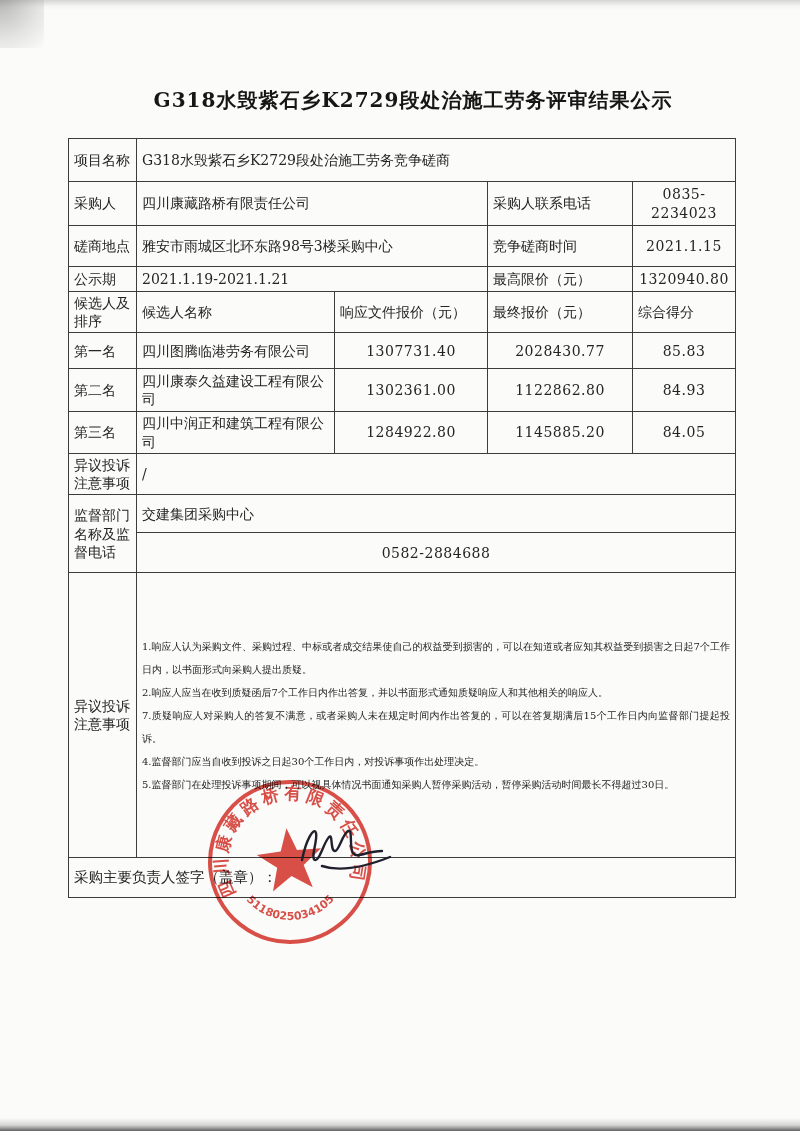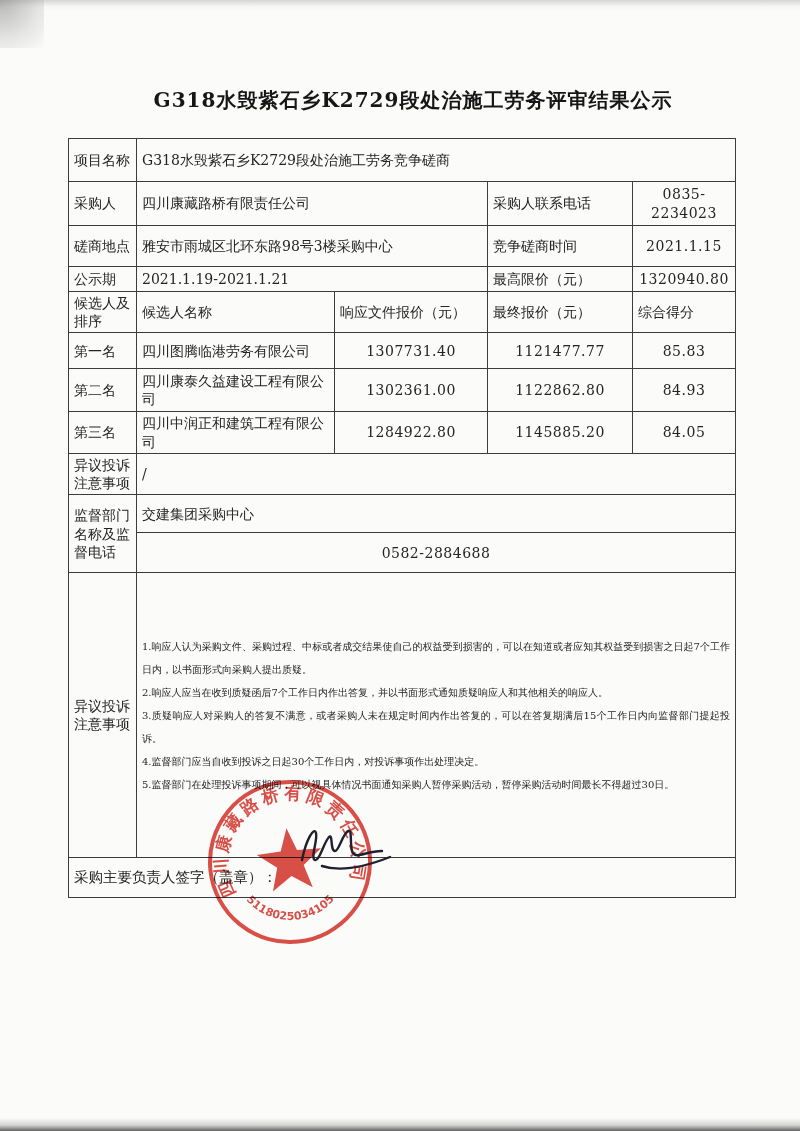--- a/index.html
+++ b/index.html
@@ -84,21 +84,21 @@
       <td class="lbl">候选人及排序</td>
       <td class="ctr">候选人名称</td>
       <td class="ctr">响应文件报价（元）</td>
       <td class="ctr">最终报价（元）</td>
       <td class="ctr">综合得分</td>
     </tr>
     <tr style="height:36px">
       <td class="lbl">第一名</td>
       <td>四川图腾临港劳务有限公司</td>
       <td class="num">1307731.40</td>
-      <td class="num">1121477.77</td>
+      <td class="num">2028430.77</td>
       <td class="num">85.83</td>
     </tr>
     <tr style="height:43px">
       <td class="lbl">第二名</td>
       <td>四川康泰久益建设工程有限公司</td>
       <td class="num">1302361.00</td>
       <td class="num">1122862.80</td>
       <td class="num">84.93</td>
     </tr>
     <tr style="height:39px">
@@ -117,21 +117,21 @@
       <td colspan="4" class="ctr">交建集团采购中心</td>
     </tr>
     <tr style="height:40px">
       <td colspan="4" class="num">0582-2884688</td>
     </tr>
     <tr style="height:285px">
       <td class="lbl">异议投诉注意事项</td>
       <td colspan="4" class="objection-cell">
         <div class="law-item">1.响应人认为采购文件、采购过程、中标或者成交结果使自己的权益受到损害的，可以在知道或者应知其权益受到损害之日起7个工作日内，以书面形式向采购人提出质疑。</div>
         <div class="law-item">2.响应人应当在收到质疑函后7个工作日内作出答复，并以书面形式通知质疑响应人和其他相关的响应人。</div>
-        <div class="law-item">3.质疑响应人对采购人的答复不满意，或者采购人未在规定时间内作出答复的，可以在答复期满后15个工作日内向监督部门提起投诉。</div>
+        <div class="law-item">7.质疑响应人对采购人的答复不满意，或者采购人未在规定时间内作出答复的，可以在答复期满后15个工作日内向监督部门提起投诉。</div>
         <div class="law-item">4.监督部门应当自收到投诉之日起30个工作日内，对投诉事项作出处理决定。</div>
         <div class="law-item">5.监督部门在处理投诉事项期间，可以视具体情况书面通知采购人暂停采购活动，暂停采购活动时间最长不得超过30日。</div>
       </td>
     </tr>
     <tr style="height:40px">
       <td colspan="5" class="sig-cell">
         <span>采购主要负责人签字（盖章）：</span>
       </td>
     </tr>
   </tbody>

